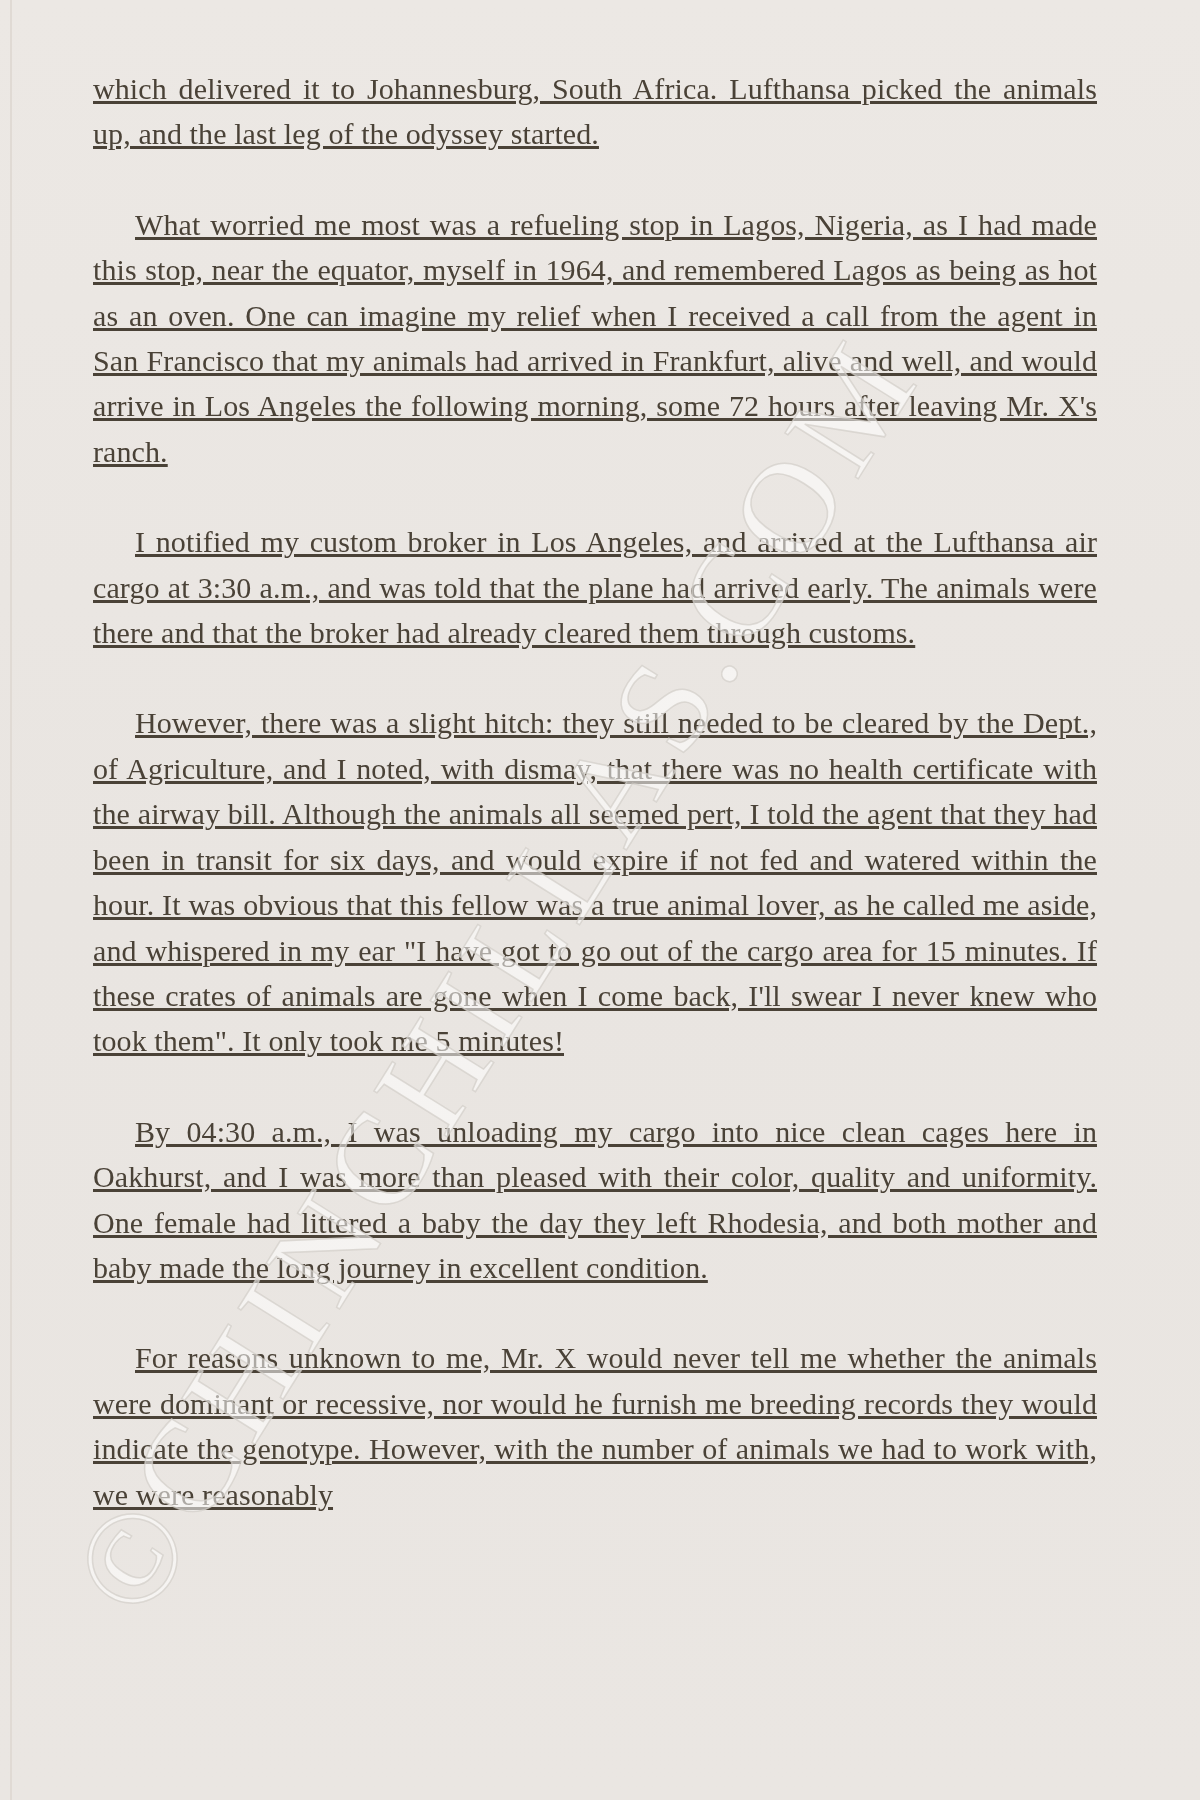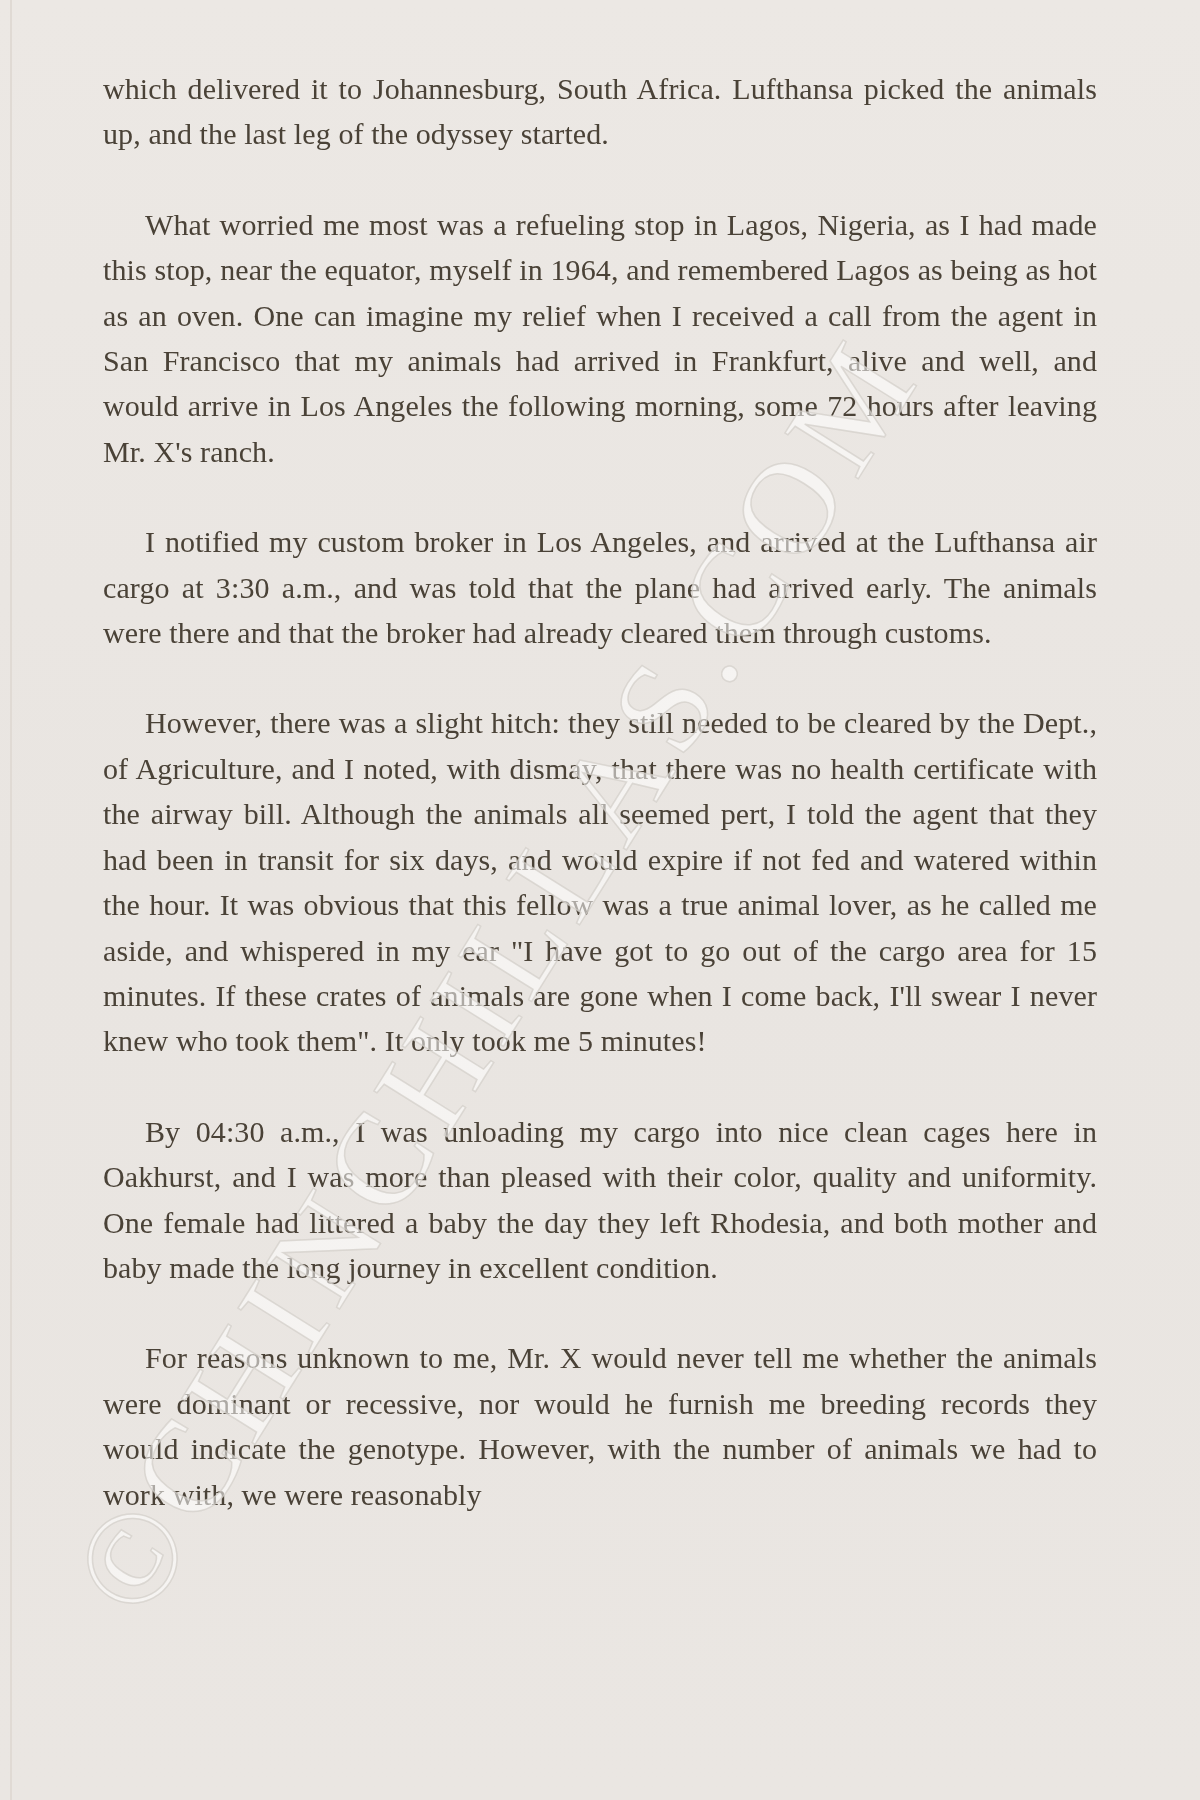--- a/index.html
+++ b/index.html
@@ -31,22 +31,23 @@
     left: 89px;
     top: 66px;
     width: 1008px;
     color: #4a4237;
     font-size: 30px;
     line-height: 45.4px;
     text-align: justify;
     letter-spacing: 0.1px;
   }
   .para {
-    margin: 0 0 45px 14px;
+    margin: 0 0 45px 4px;
     text-indent: 0;
+    text-decoration: underline;
   }
   .para.indent {
     text-indent: 42px;
   }
   .para.first {
     margin-top: 0;
   }
   .watermark {
     position: absolute;
     left: 40px;

